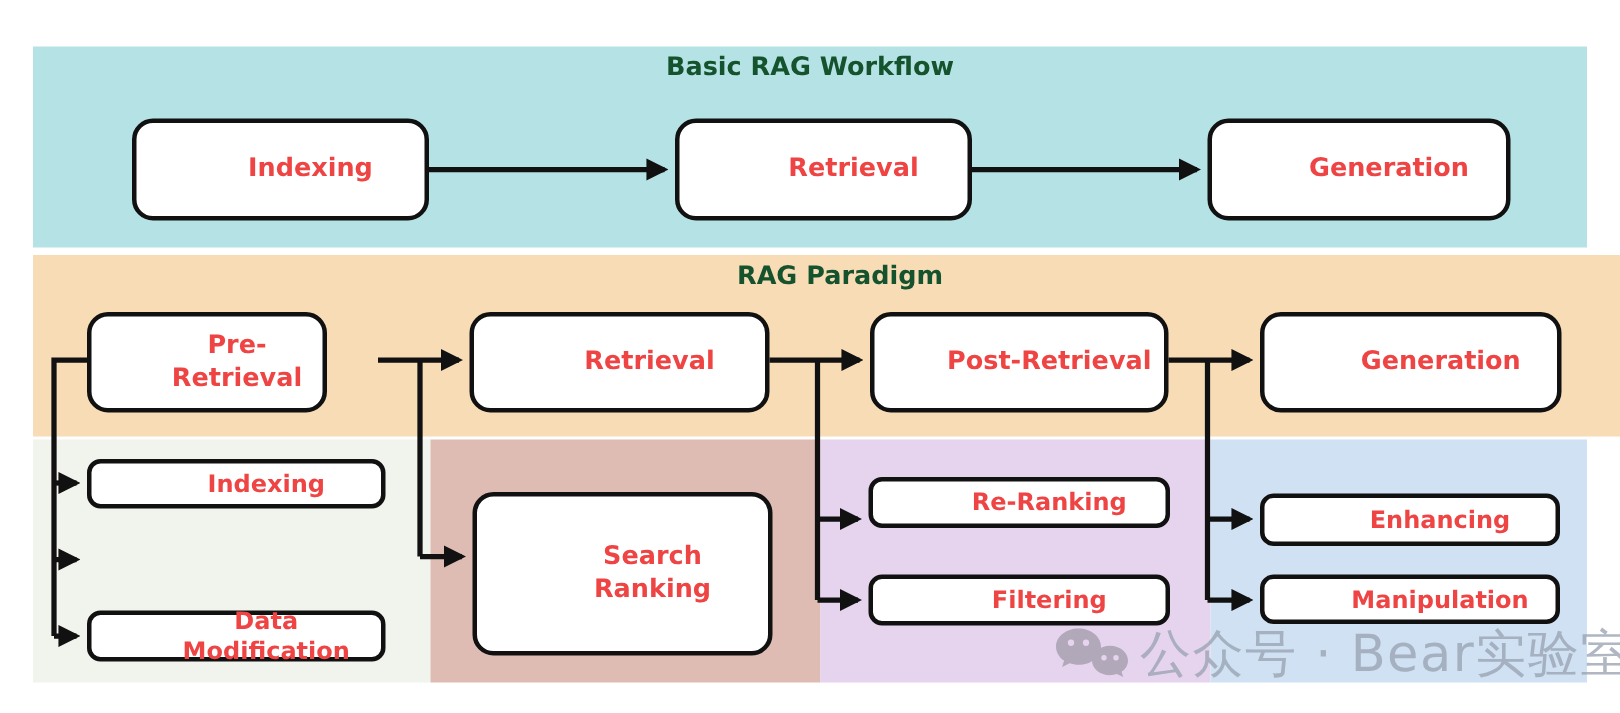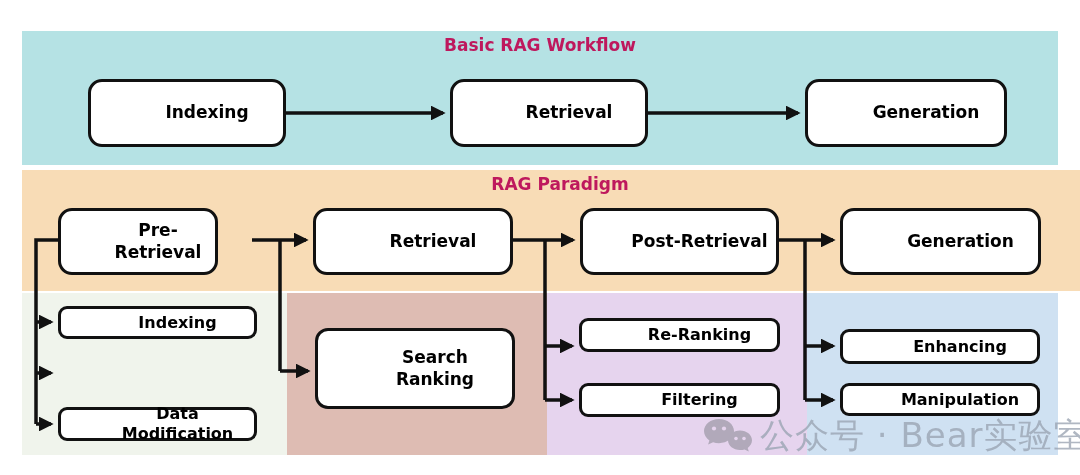--- a/index.html
+++ b/index.html
@@ -7,30 +7,30 @@
     position:relative;
     width:1080px;height:475px;
     background:#ffffff;
     font-family:"DejaVu Sans","Liberation Sans",sans-serif;
     overflow:hidden;
   }
   .band{position:absolute;}
   .band-title{
     position:absolute;left:0;width:100%;
     text-align:center;
-    font-size:17px;font-weight:700;color:#be185d;
+    font-size:17px;font-weight:700;color:#14532d;
   }
   .node{
     position:absolute;
     background:#ffffff;
     border:3.5px solid #111;
     border-radius:14px;
     display:flex;align-items:center;justify-content:center;
     text-align:center;
-    font-weight:700;color:#000000;
+    font-weight:700;color:#ef4444;
     font-size:17px;
     box-sizing:border-box;
     white-space:pre-line;
     line-height:1.25;
     padding-left:40px;
   }
   .node.small{
     border-width:3px;
     border-radius:9px;
     font-size:16px;
@@ -105,21 +105,21 @@
   <div class="node" style="left:805px;top:79px;width:202px;height:68px;">Generation</div>
 
   <div class="node" style="left:58px;top:208px;width:160px;height:67px;">Pre-Retrieval</div>
   <div class="node" style="left:313px;top:208px;width:200px;height:67px;">Retrieval</div>
   <div class="node" style="left:580px;top:208px;width:199px;height:67px;">Post-Retrieval</div>
   <div class="node" style="left:840px;top:208px;width:201px;height:67px;">Generation</div>
 
   <div class="node small" style="left:58px;top:306px;width:199px;height:33px;">Indexing</div>
   <div class="node small" style="left:58px;top:407px;width:199px;height:34px;">Data Modification</div>
 
-  <div class="node" style="left:315px;top:328px;width:200px;height:81px;border-radius:13px;">Search
+  <div class="node" style="left:315px;top:328px;width:200px;height:109px;">Search
 Ranking</div>
 
   <div class="node small" style="left:579px;top:318px;width:201px;height:34px;">Re-Ranking</div>
   <div class="node small" style="left:579px;top:383px;width:201px;height:34px;">Filtering</div>
 
   <div class="node small" style="left:840px;top:329px;width:200px;height:35px;">Enhancing</div>
   <div class="node small" style="left:840px;top:383px;width:200px;height:33px;">Manipulation</div>
 
   <div id="watermark">
     <svg width="50" height="36" viewBox="0 0 50 36">

